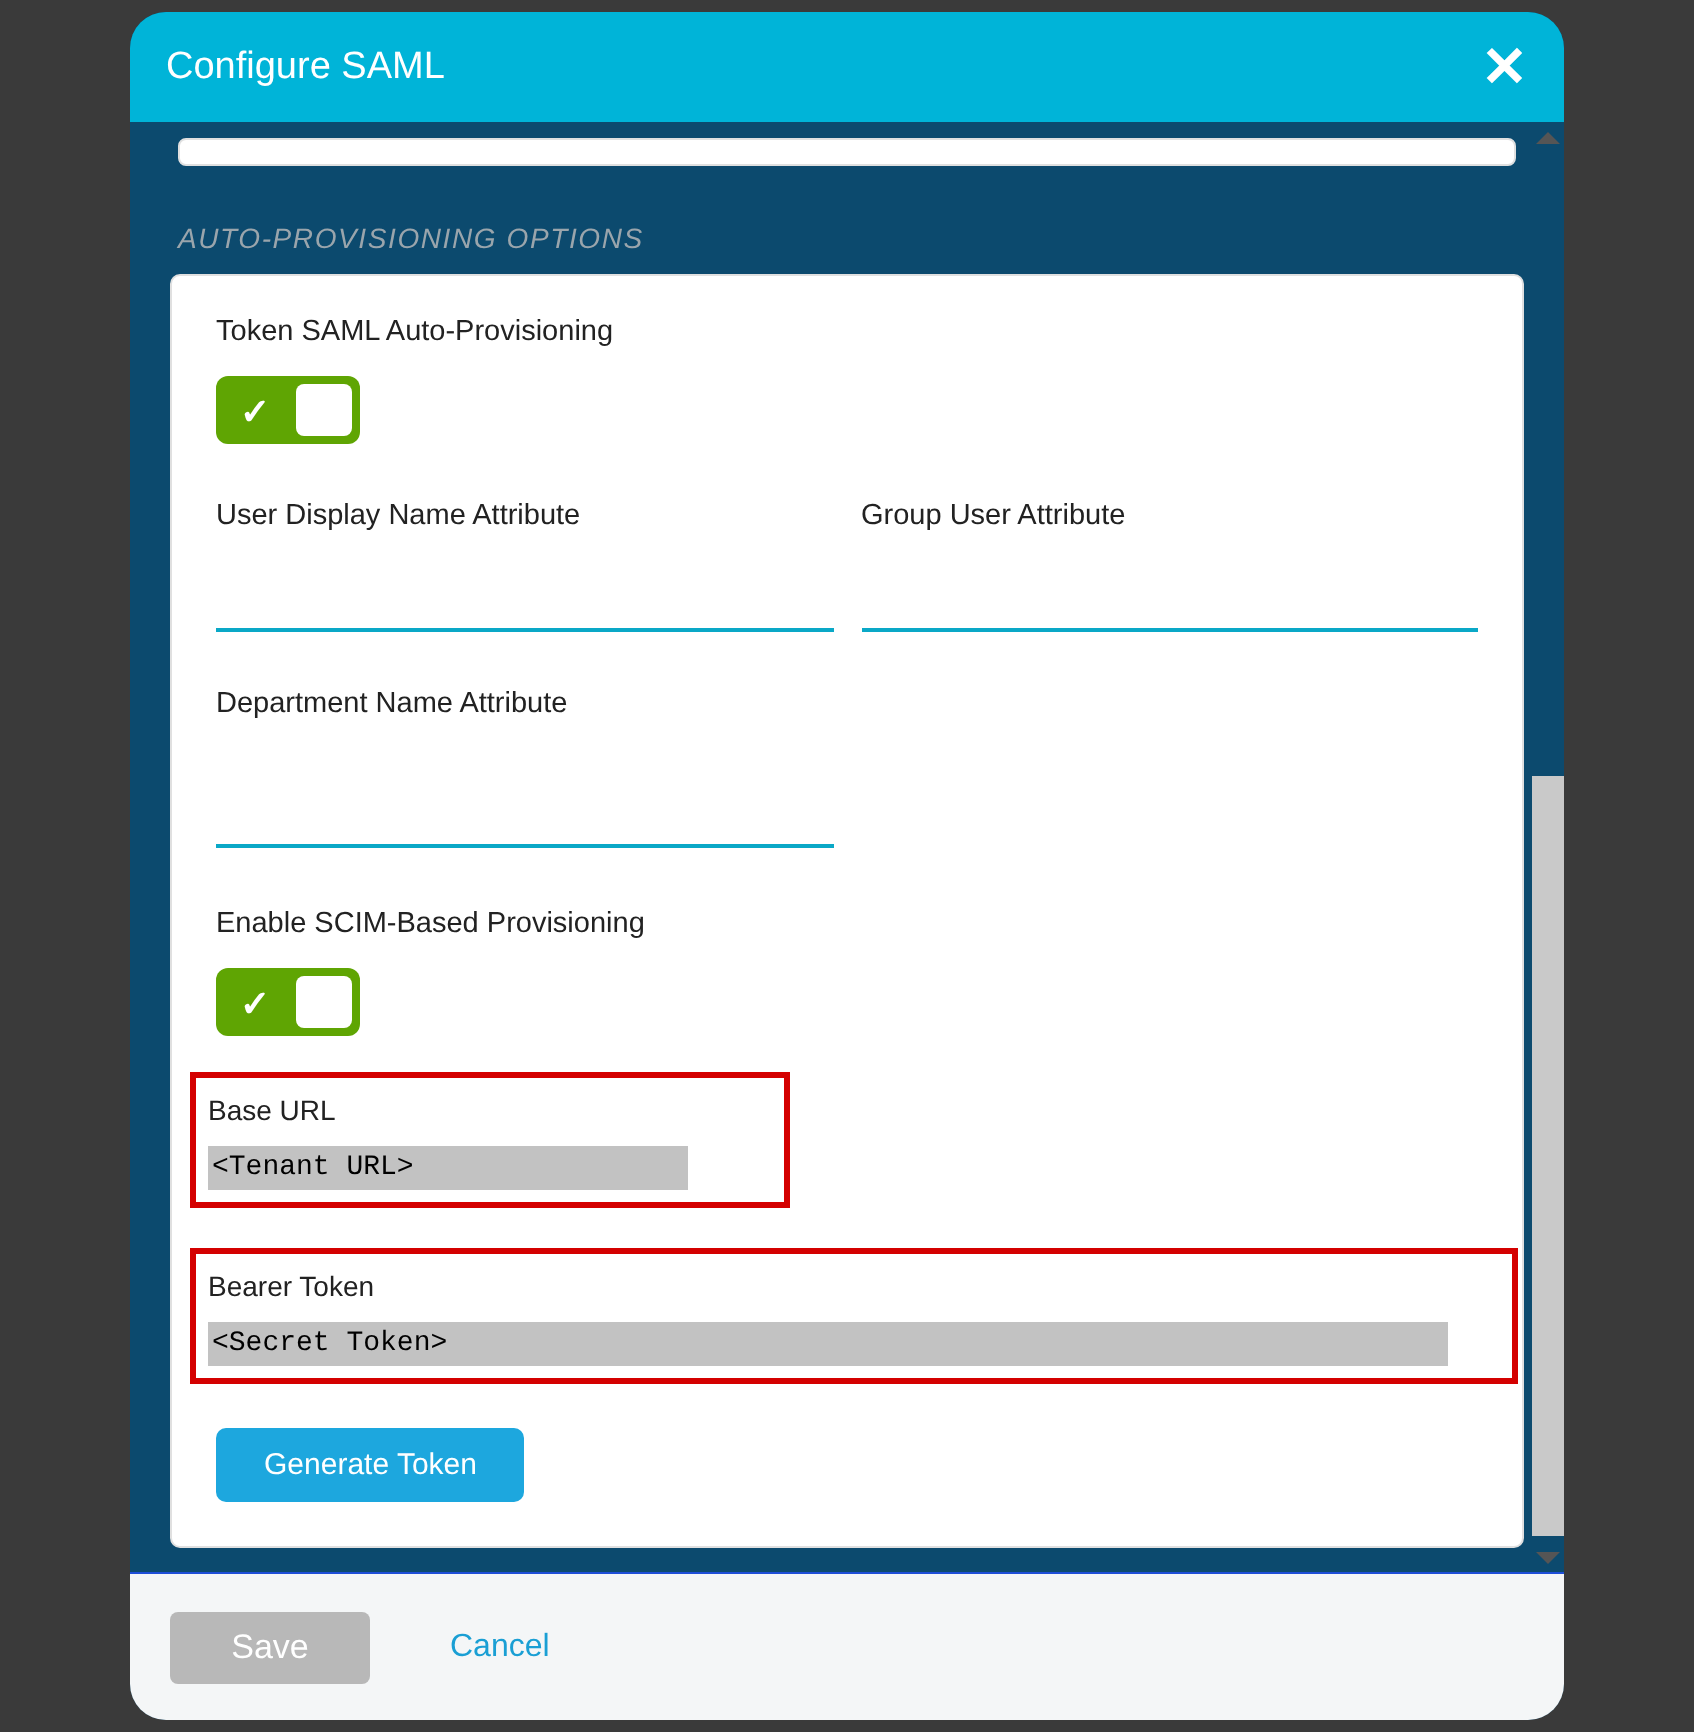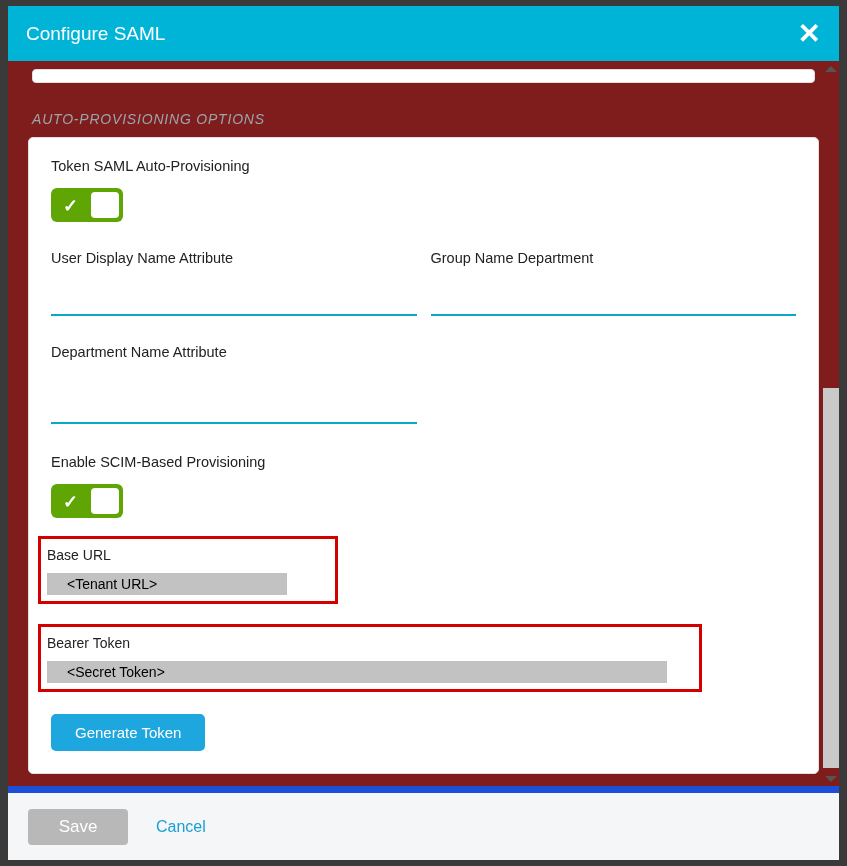--- a/index.html
+++ b/index.html
@@ -8,24 +8,24 @@
     font-family: Arial, Helvetica, sans-serif;
     background: #3a3a3a;
     display: flex;
     justify-content: center;
     align-items: center;
     width: 847px;
     height: 866px;
     overflow: hidden;
   }
   .modal {
-    width: 831px;
+    width: 717px;
     height: 854px;
-    background: #7f1d1d;
-    border-radius: 0;
+    background: #0c4a6e;
+    border-radius: 18px;
     display: flex;
     flex-direction: column;
     position: relative;
     overflow: hidden;
   }
   .modal-header {
     background: #00b4d8;
     height: 55px;
     display: flex;
     align-items: center;
@@ -157,46 +157,46 @@
   .base-box { width: 300px; margin-top: 18px; }
   .token-box { width: 664px; margin-top: 20px; }
 
   .sub-label { font-size: 14px; color: #222; }
   .grey-input {
     width: 100%;
     margin-top: 10px;
     border: none;
     background: #c2c2c2;
     font-size: 14px;
-    padding: 4px 20px;
+    padding: 4px 2px;
     height: 22px;
-    font-family: Liberation Sans, sans-serif;
+    font-family: Liberation Mono, monospace;
     color: #000;
   }
   .base-box .grey-input { width: 240px; }
   .token-box .grey-input { width: 620px; }
 
   .gen-btn {
     margin-top: 22px;
     background: #1da7de;
     color: #fff;
     border: none;
     border-radius: 5px;
     padding: 10px 24px;
     font-size: 15px;
     cursor: pointer;
   }
 
   .modal-footer {
     height: 74px;
     background: #f4f6f7;
-    border-top: 7px solid #1d4ed8;
+    border-top: 1px solid #1d4ed8;
     display: flex;
     align-items: center;
-    gap: 28px;
+    gap: 40px;
     padding: 0 20px;
   }
   .save-btn {
     background: #b8b8b8;
     color: #fff;
     border: none;
     border-radius: 4px;
     width: 100px;
     height: 36px;
     font-size: 17px;
@@ -236,21 +236,21 @@
         <span class="check">✓</span>
         <div class="knob"></div>
       </div>
 
       <div class="row">
         <div class="col">
           <div class="field-label" style="margin-bottom:0">User Display Name Attribute</div>
           <input class="underline-input" value="" style="">
         </div>
         <div class="col">
-          <div class="field-label" style="margin-bottom:0">Group Name Department</div>
+          <div class="field-label" style="margin-bottom:0">Group User Attribute</div>
           <input class="underline-input" value="" style="">
         </div>
       </div>
 
       <div class="row">
         <div class="col">
           <div class="field-label" style="margin-bottom:14px">Department Name Attribute</div>
           <input class="underline-input" value="" style="">
         </div>
         <div class="col"></div>

